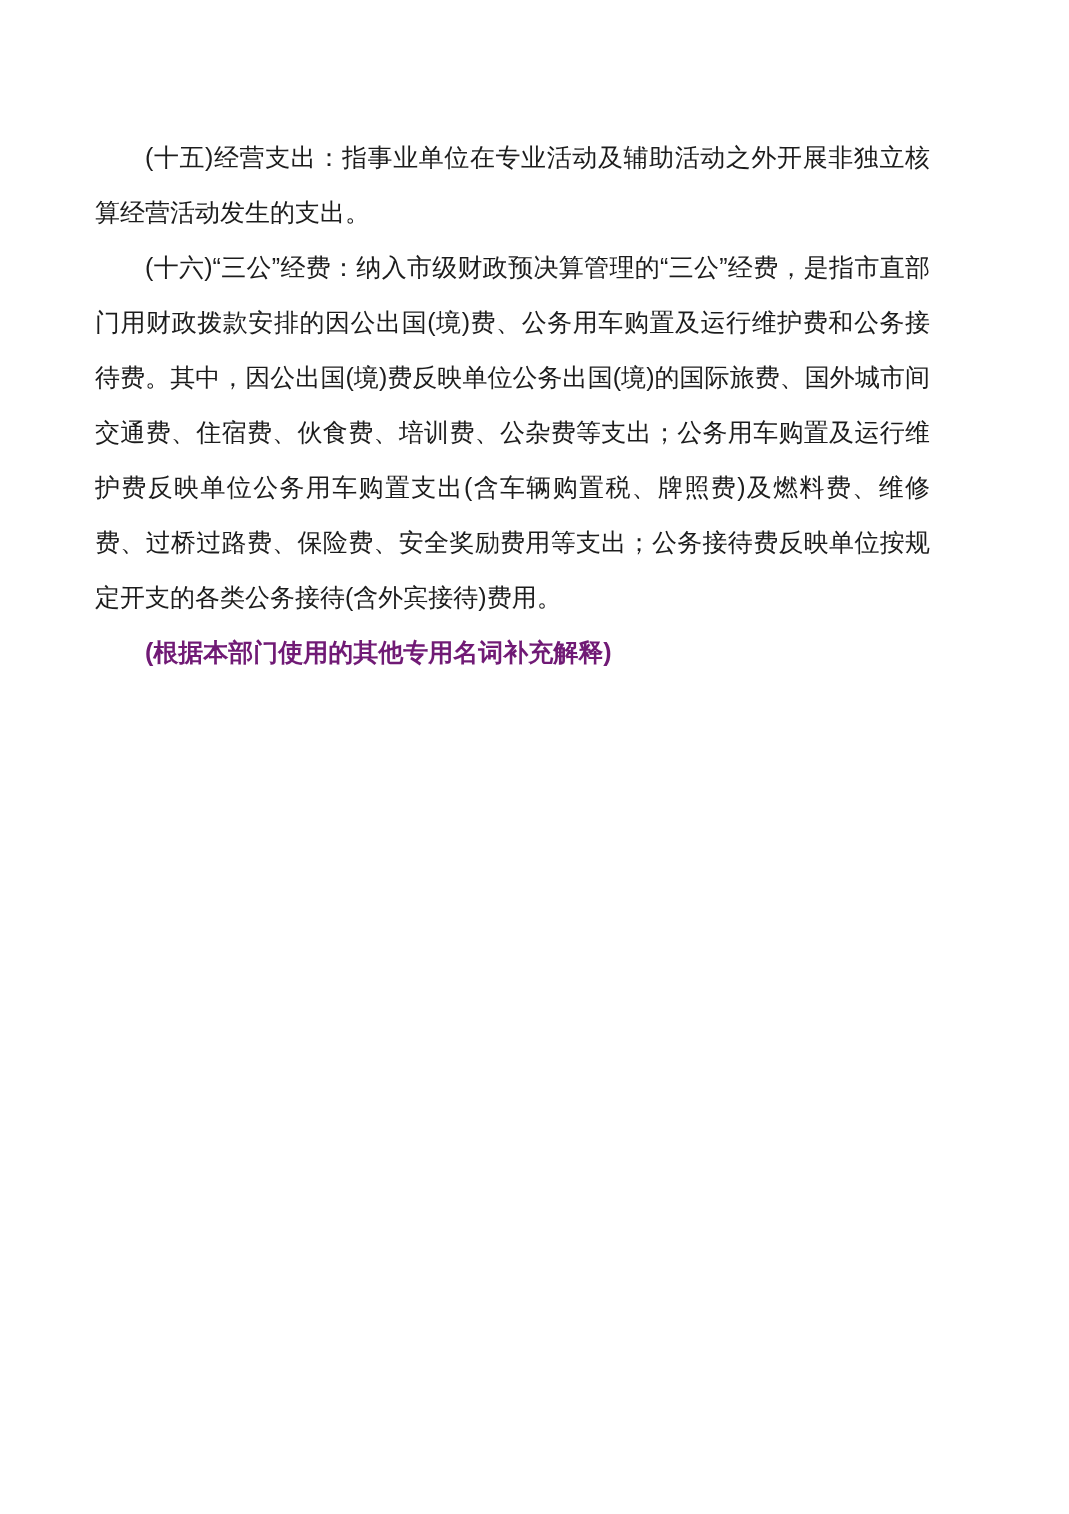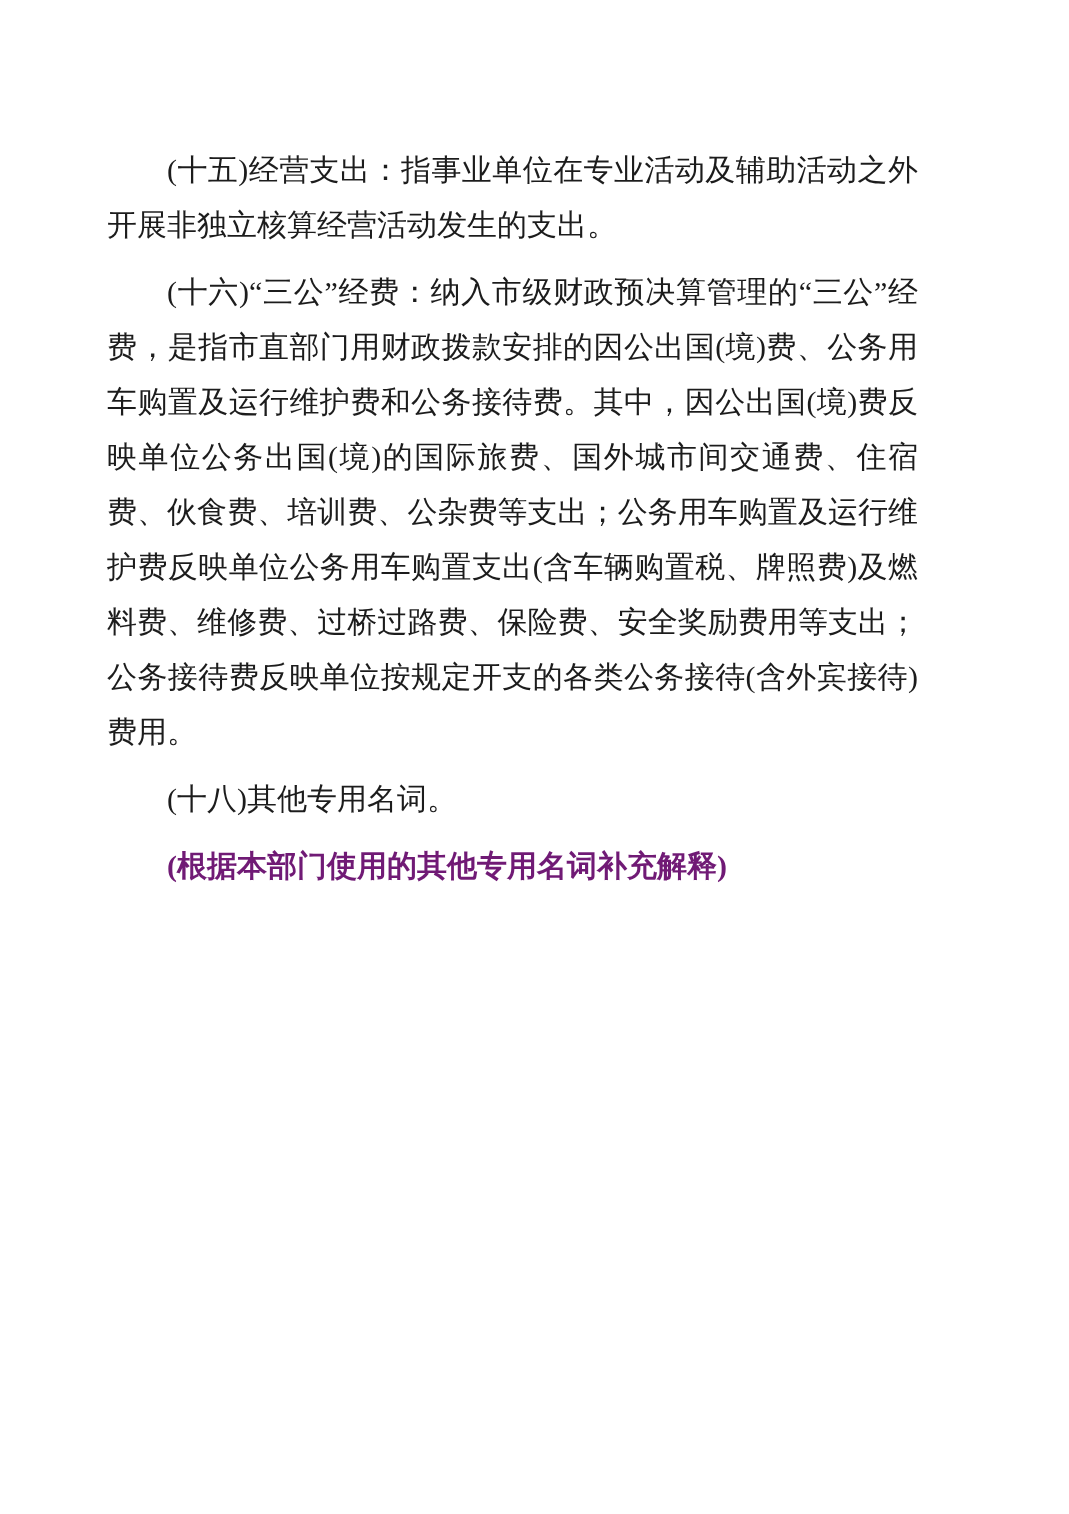--- a/index.html
+++ b/index.html
@@ -14,40 +14,39 @@
     margin: 0 auto;
     background: #ffffff;
     box-sizing: border-box;
     padding: 130px 139px 0 95px;
     overflow: hidden;
   }
   .doc-body {
     width: 835px;
   }
   .para {
-    margin: 12px;
+    margin: 0;
     padding: 0;
-    font-family: Liberation Serif, serif;
-    font-size: 30px;
+    font-family: Liberation Sans, sans-serif;
+    font-size: 25px;
     line-height: 55px;
     color: #1c1c1c;
     text-align: justify;
     text-justify: inter-ideograph;
     text-indent: 2em;
     word-break: break-all;
     font-weight: 400;
   }
   .para.bold {
     font-weight: 700;
     color: #701a75;
   }
 </style>
 </head>
 <body>
 
 <div class="page">
   <div class="doc-body">
     <p class="para">(十五)经营支出：指事业单位在专业活动及辅助活动之外开展非独立核算经营活动发生的支出。</p>
     <p class="para">(十六)“三公”经费：纳入市级财政预决算管理的“三公”经费，是指市直部门用财政拨款安排的因公出国(境)费、公务用车购置及运行维护费和公务接待费。其中，因公出国(境)费反映单位公务出国(境)的国际旅费、国外城市间交通费、住宿费、伙食费、培训费、公杂费等支出；公务用车购置及运行维护费反映单位公务用车购置支出(含车辆购置税、牌照费)及燃料费、维修费、过桥过路费、保险费、安全奖励费用等支出；公务接待费反映单位按规定开支的各类公务接待(含外宾接待)费用。</p>
-    <p class="para">(十八)其他专用名词。</p>
     <p class="para bold">(根据本部门使用的其他专用名词补充解释)</p>
   </div>
 </div>
 
 </body></html>

